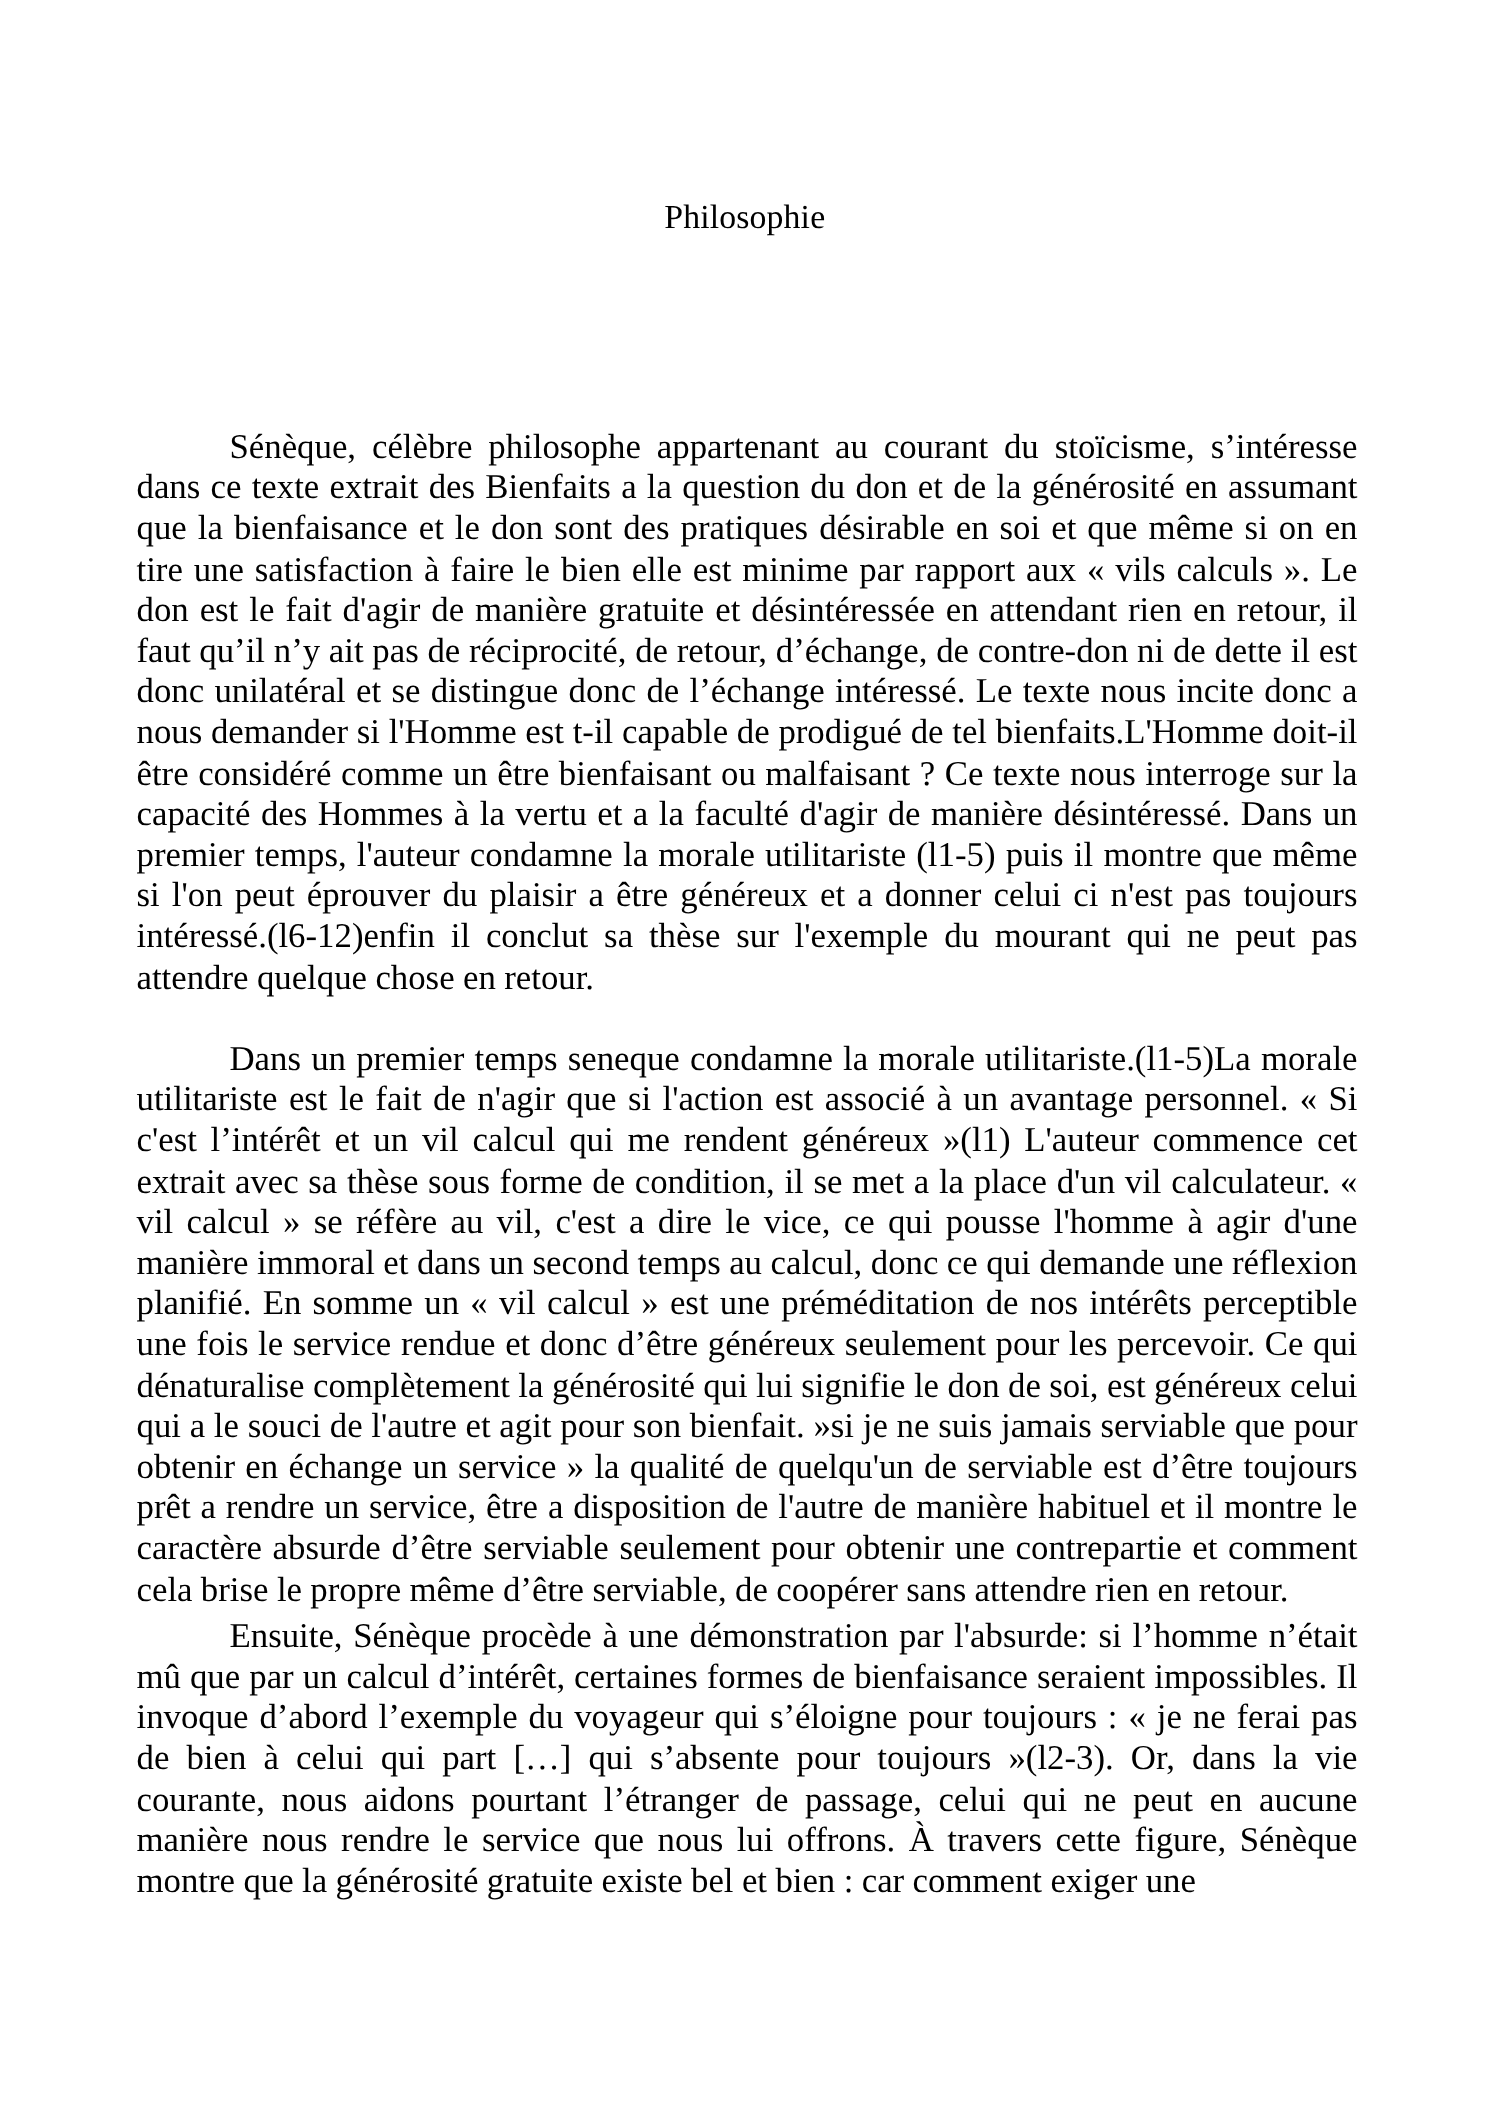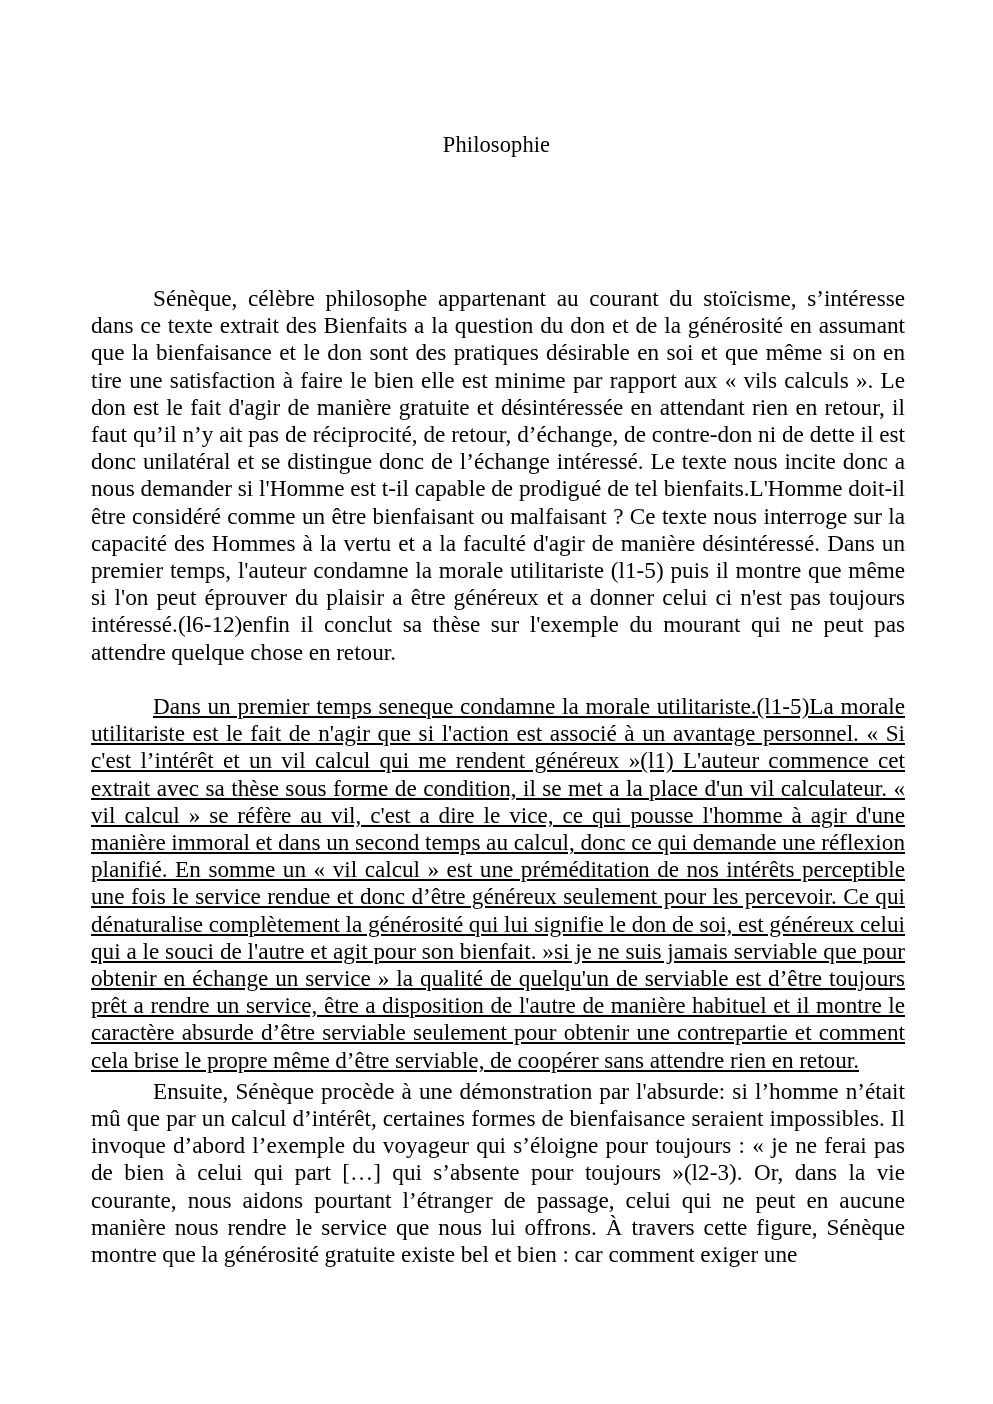--- a/index.html
+++ b/index.html
@@ -50,21 +50,20 @@
     text-align: justify;
     text-justify: inter-word;
     text-indent: 62px;
     hyphens: none;
     word-spacing: -0.2px;
   }
 
   
   .para.gap-blank-line {
     margin-top: 27.2px;
-    text-decoration: underline;
   }
 
   .para.gap-none {
     margin-top: 4px;
   }
 
   
   .body-block .para:last-child {
     padding-bottom: 4px;
   }

